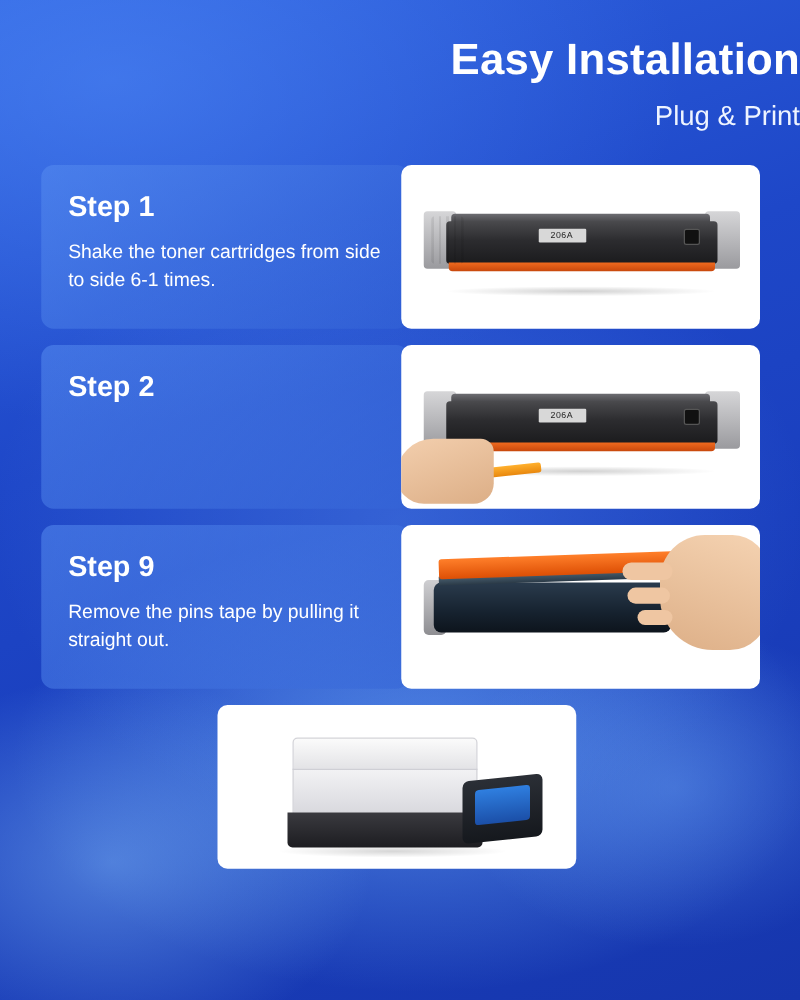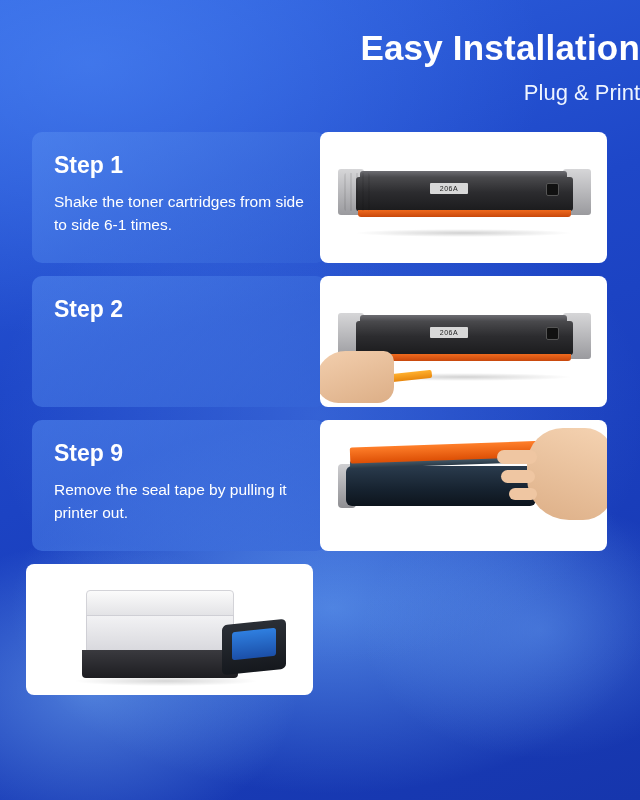--- a/index.html
+++ b/index.html
@@ -35,21 +35,21 @@
   .title {
     color:#ffffff; font-size:35px; font-weight:bold; letter-spacing:0.2px;
   }
   .subtitle {
     color:#eef4ff; font-size:22px; margin-top:12px; font-weight:normal;
   }
 
   .steps {
     position:relative; z-index:2;
     margin:26px 32px 0 32px;
-    display:flex; flex-direction:column; gap:13px;
+    display:flex; flex-direction:column; gap:13px;align-items:center;
   }
   .step-row {
     position:relative;
     height:131px;
     display:flex;
   }
   .step-card {
     width:294px;
     background:linear-gradient(135deg, rgba(86,140,240,0.55), rgba(52,100,215,0.55));
     border-radius:10px;
@@ -232,21 +232,21 @@
         <div class="cart-shadow"></div>
       </div>
       <div class="pin2"></div>
       <div class="hand2"></div>
     </div>
   </div>
 
   <div class="step-row">
     <div class="step-card">
       <div class="step-label">Step 9</div>
-      <div class="step-text">Remove the seal tape by pulling it printer out.</div>
+      <div class="step-text">Remove the pins tape by pulling it straight out.</div>
     </div>
     <div class="photo">
       <div class="drum-end"></div>
       <div class="drum"></div>
       <div class="tape-edge"></div>
       <div class="tape"></div>
       <div class="hand3">
         <div class="finger" style="left:-30px; top:22px; width:40px; height:14px;"></div>
         <div class="finger" style="left:-26px; top:42px; width:34px; height:13px;"></div>
         <div class="finger" style="left:-18px; top:60px; width:28px; height:12px;"></div>

